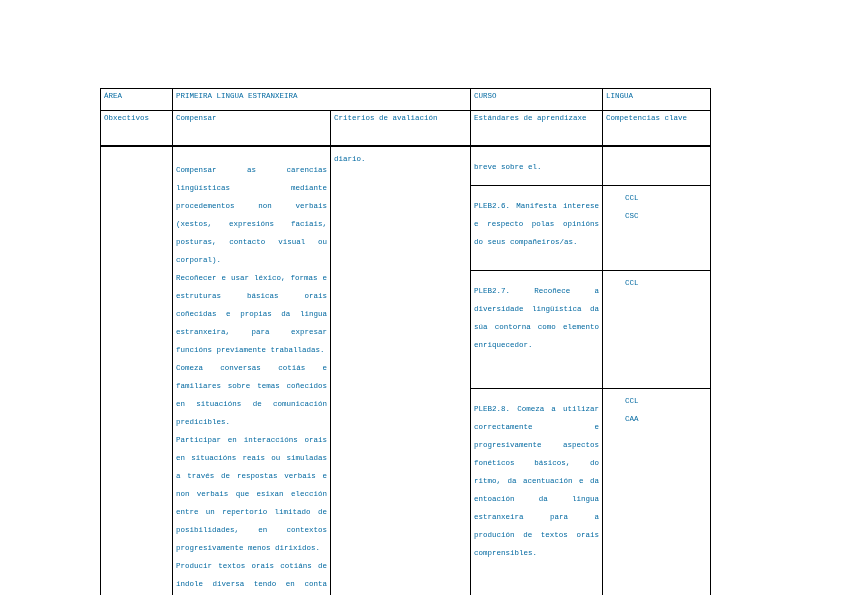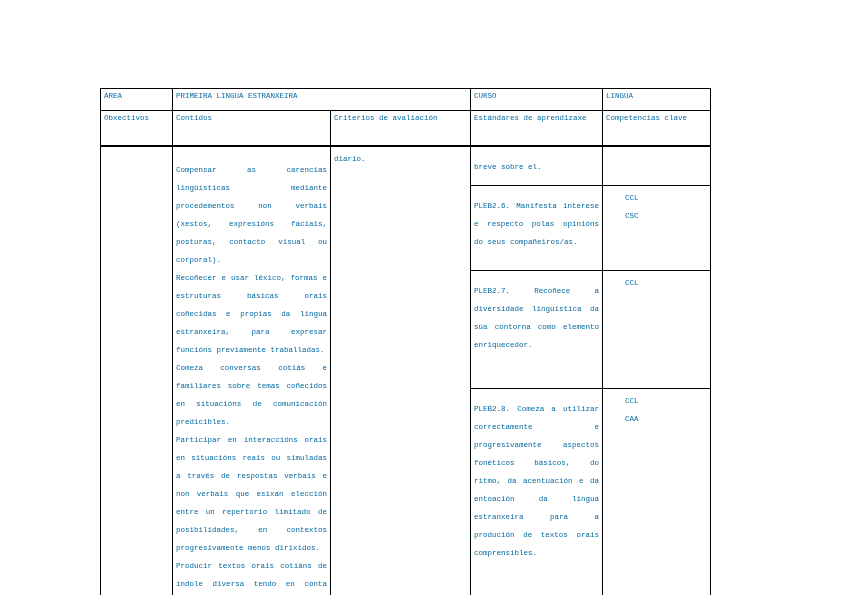--- a/index.html
+++ b/index.html
@@ -65,21 +65,21 @@
     <tbody>
         <tr style="height:22px">
       <th>ÁREA</th>
       <th colspan="2">PRIMEIRA LINGUA ESTRANXEIRA</th>
       <th>CURSO</th>
       <th>LINGUA</th>
     </tr>
 
     <tr class="header-row-2" style="height:35px">
       <th>Obxectivos</th>
-      <th>Contidos</th>
+      <th>Compensar</th>
       <th>Criterios de avaliación</th>
       <th>Estándares de aprendizaxe</th>
       <th>Competencias clave</th>
     </tr>
 
     <tr style="height:24px">
       <td rowspan="4"></td>
 
       <td rowspan="4" class="contidos-cell">
         <div class="para">Compensar as carencias lingüísticas mediante procedementos non verbais (xestos, expresións faciais, posturas, contacto visual ou corporal).</div>

